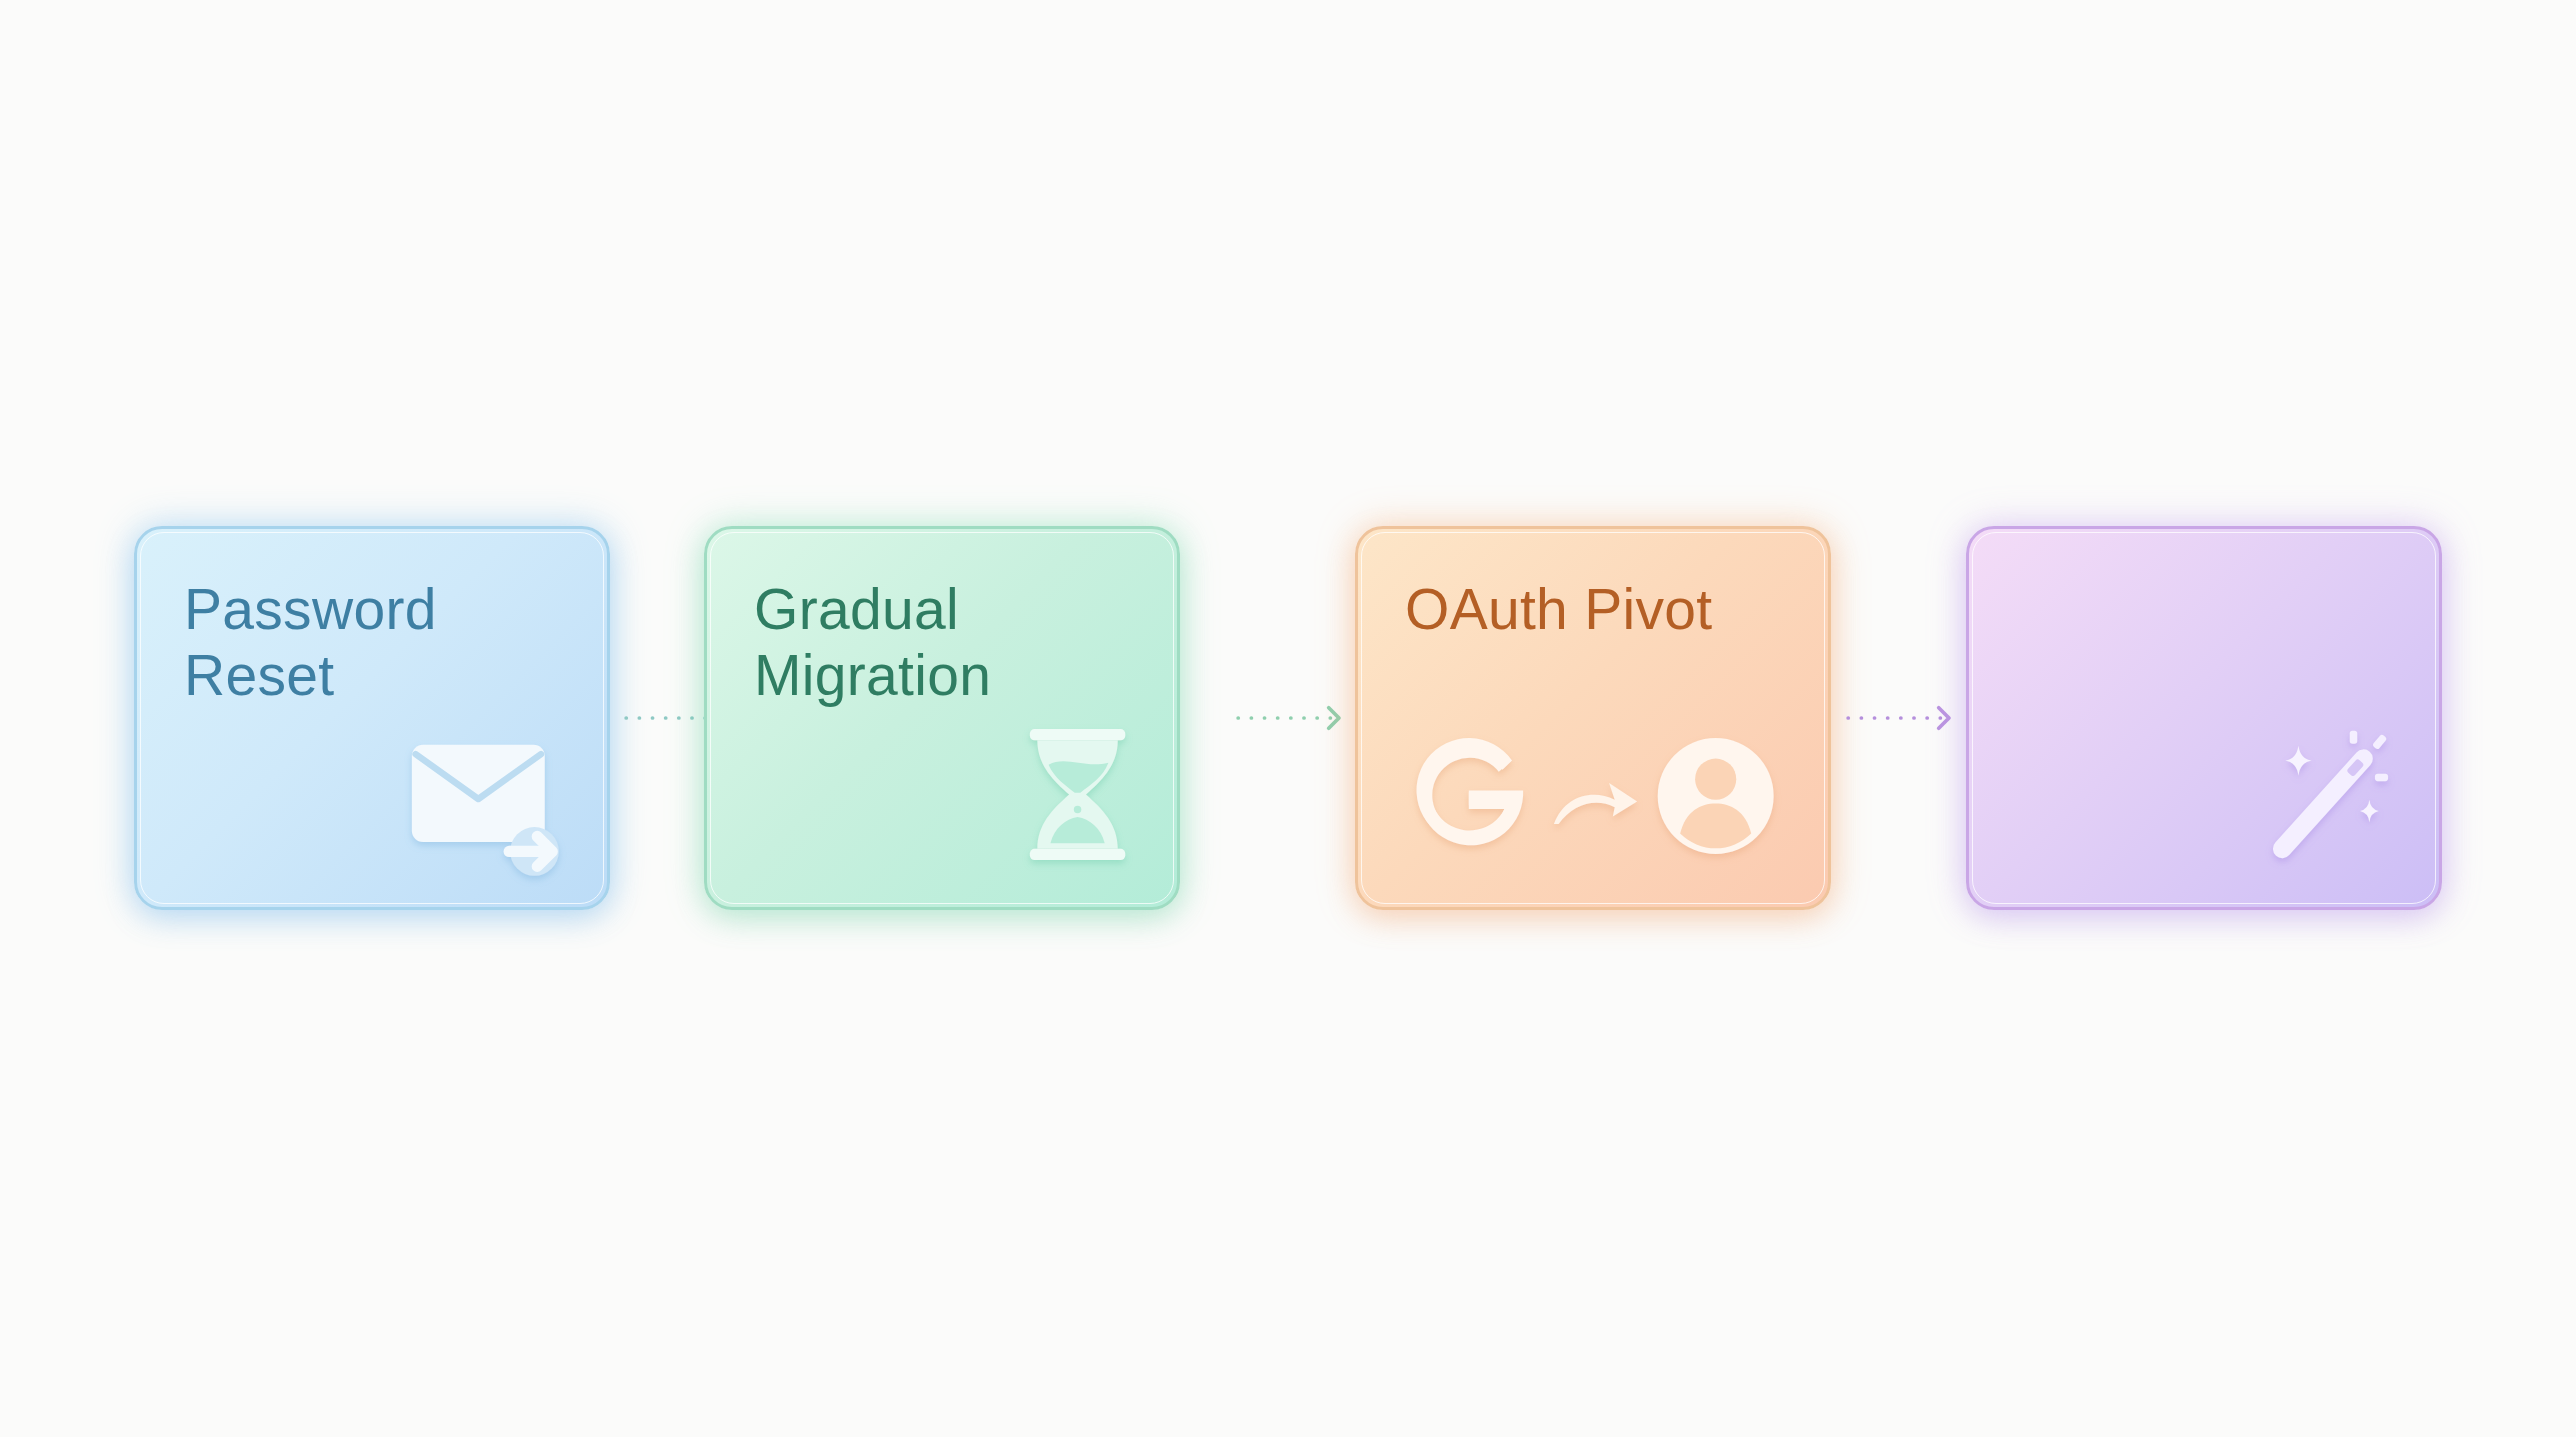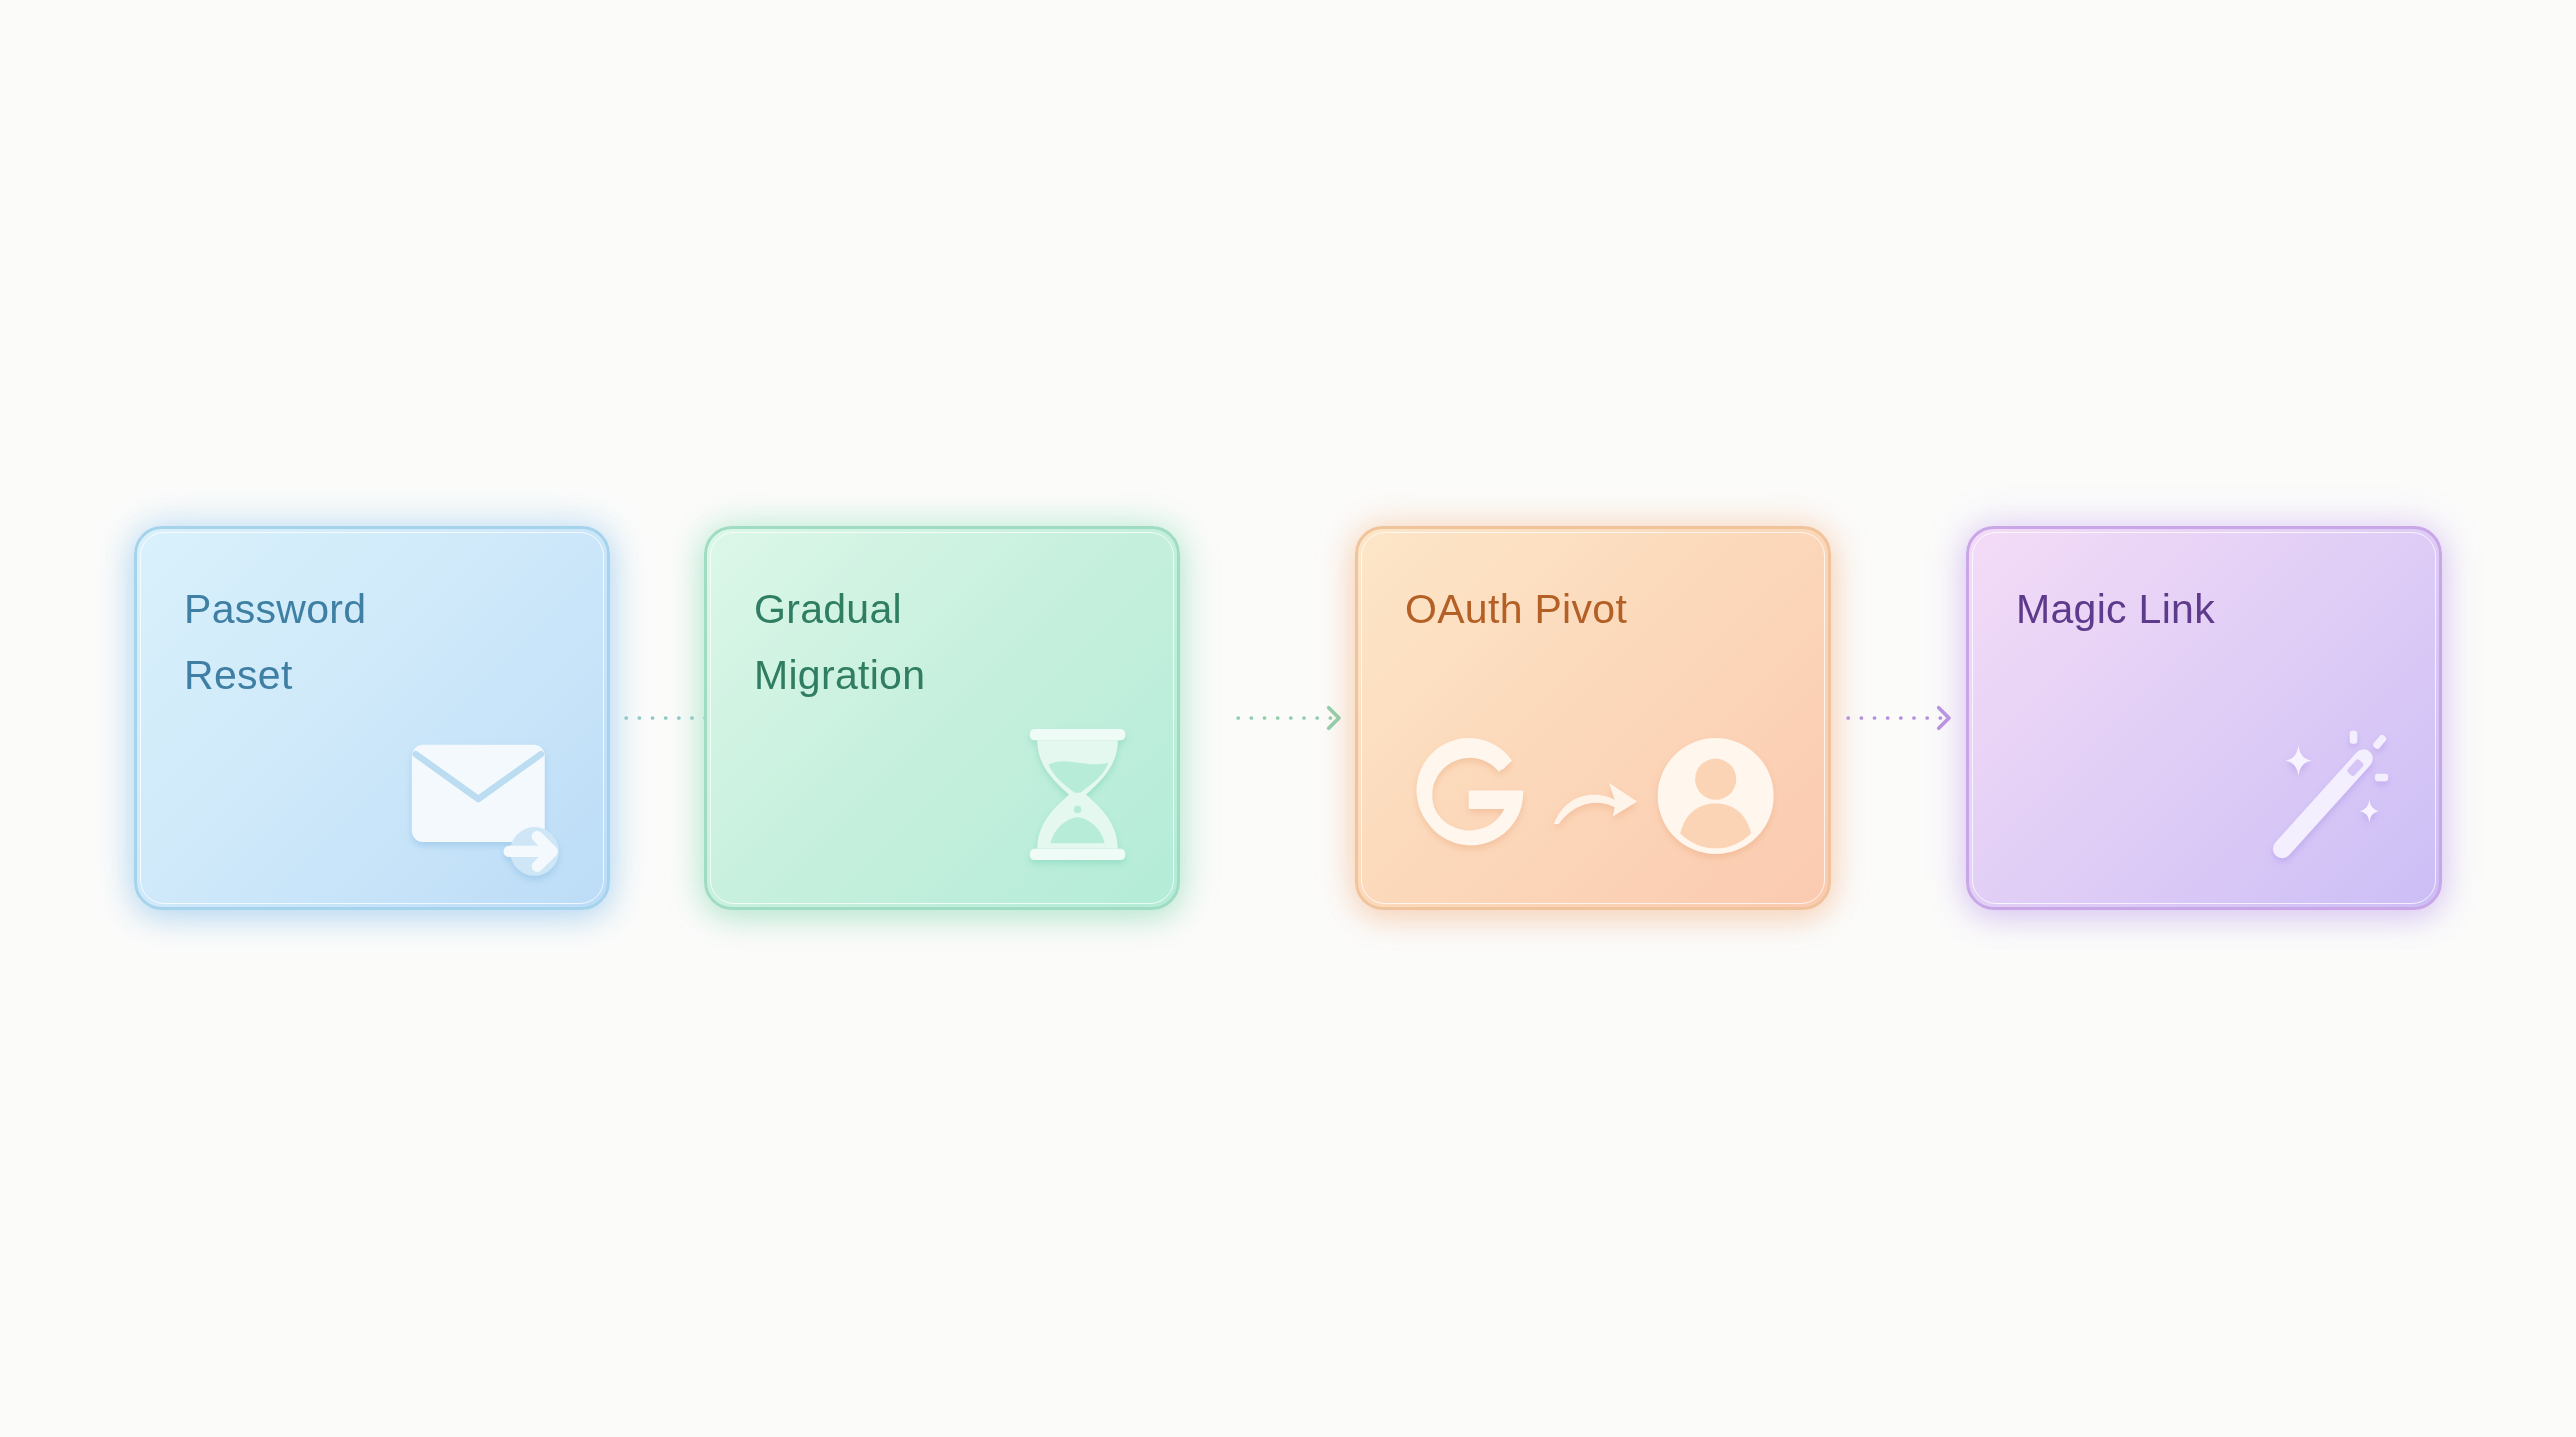--- a/index.html
+++ b/index.html
@@ -33,21 +33,21 @@
     position: absolute;
     inset: 2.8px;
     border-radius: 24px;
     border: 1.9px solid rgba(255,255,255,0.75);
     pointer-events: none;
   }
   .card-title {
     position: absolute;
     left: 47px;
     top: 47px;
-    font-size: 41px;
+    font-size: 57px;
     line-height: 66px;
     letter-spacing: 0.3px;
     white-space: pre-line;
   }
   .card-icon {
     position: absolute;
   }
   .card-icon svg { display: block; overflow: visible; }
 
   
@@ -182,21 +182,20 @@
   </div>
 
   <div class="connector" style="left:1845px;">
     <svg width="109" height="28" viewBox="0 0 116 30">
       <line x1="3" y1="15" x2="104" y2="15" stroke="#b58fdc" stroke-width="4" stroke-linecap="round" stroke-dasharray="0.1 14"></line>
       <path d="M100 4 L111 15 L100 26" fill="none" stroke="#bb95e0" stroke-width="4" stroke-linecap="round" stroke-linejoin="round"></path>
     </svg>
   </div>
 
   <div class="card c4">
-    <div class="card-title">Magic Link</div>
     <div class="card-icon" style="left:288px; top:198px;">
       <svg width="137" height="140" viewBox="0 0 146 150">
         <defs>
           <filter id="sh4" x="-20%" y="-20%" width="140%" height="140%">
             <feDropShadow dx="0" dy="4" stdDeviation="4" flood-color="#9b78e0" flood-opacity="0.35"></feDropShadow>
           </filter>
         </defs>
         <g filter="url(#sh4)">
 
           <g transform="translate(20 138) rotate(-48)">

